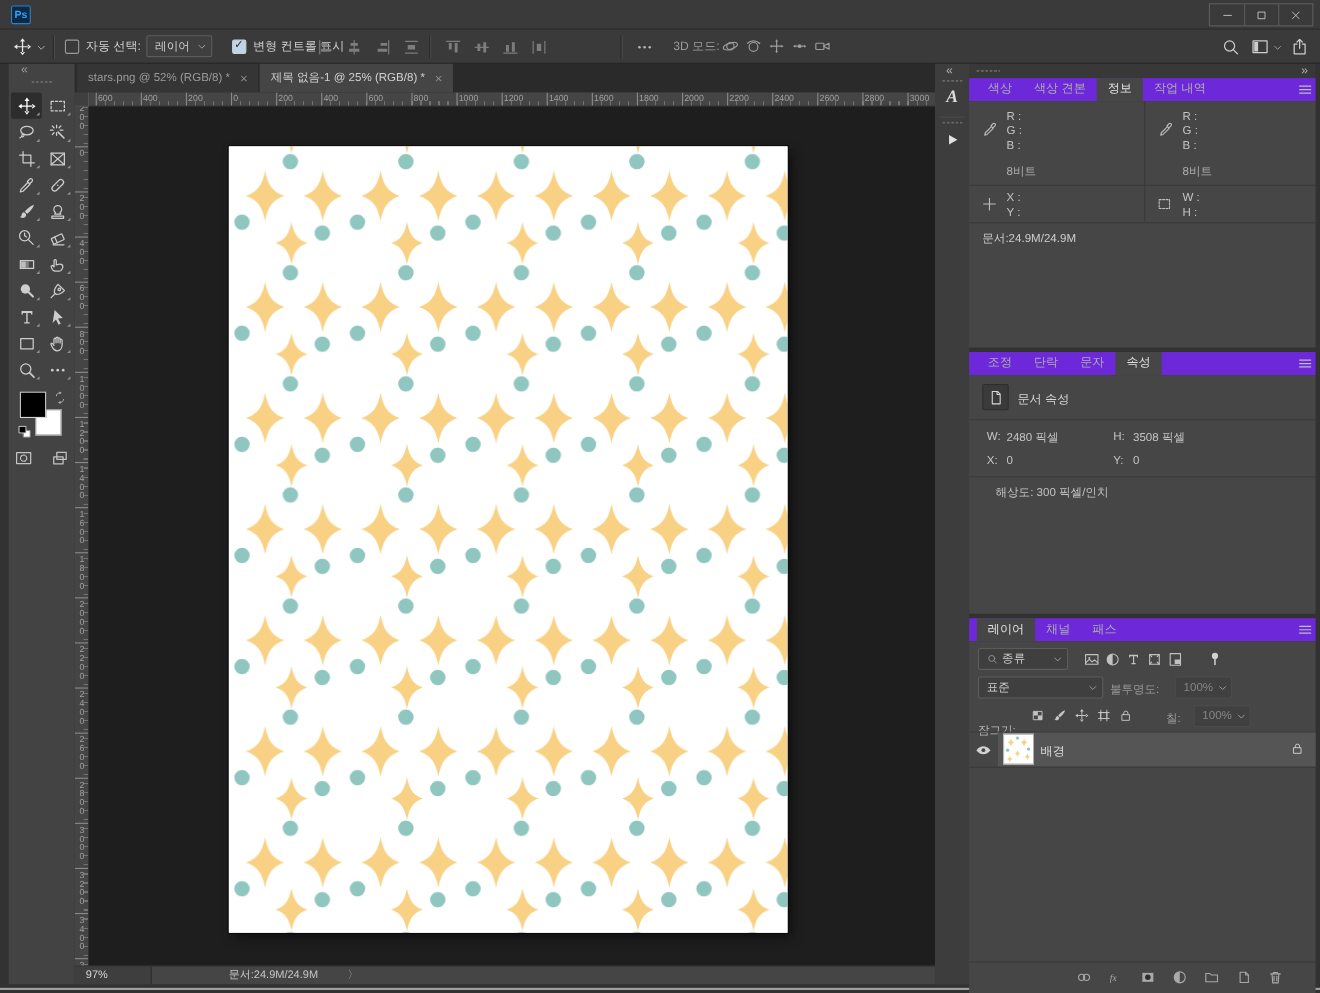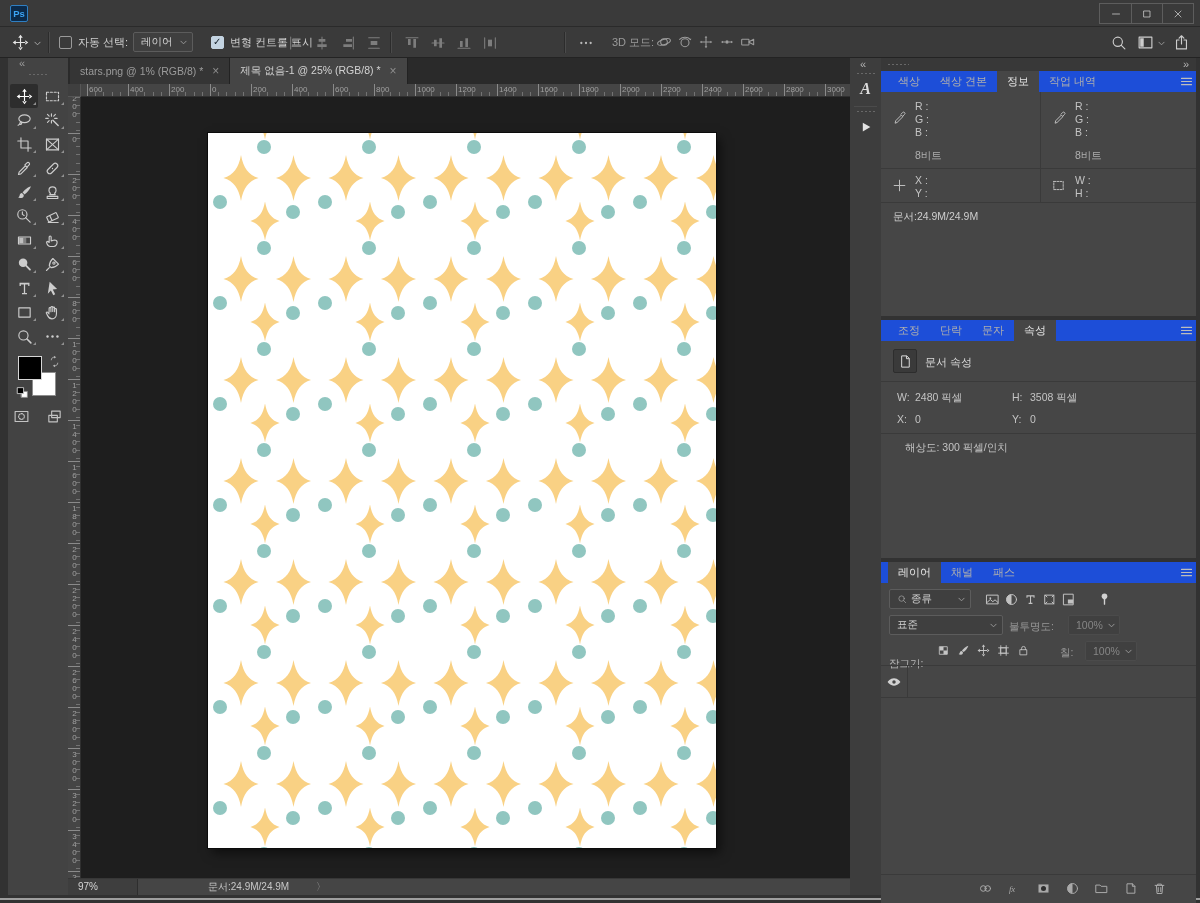--- a/index.html
+++ b/index.html
@@ -51,21 +51,21 @@
   .rl-tick{position:absolute;left:0;right:0;height:1px;background:#8a8a8a}
   .rl-label{position:absolute;left:2px;writing-mode:vertical-rl;text-orientation:upright;font-size:8px;color:#a0a0a0;letter-spacing:-1px}
   .pasteboard{left:81px;top:97px;width:769px;height:781px;background:#1e1e1e;overflow:hidden}
   .canvas{position:absolute;left:127px;top:36px;width:508px;height:715px;background:#fff;
           box-shadow:0 0 0 1px #0b0b0b,4px 5px 10px rgba(0,0,0,.55)}
   .statusbar{left:68px;top:878px;width:782px;height:17px;background:#454545;border-top:1px solid #373737;font-size:10px;color:#c8c8c8}
   .zoom-field{position:absolute;left:0;top:0;width:70px;height:16px;background:#3e3e3e;border-right:1px solid #2e2e2e;line-height:16px;padding-left:10px;color:#d5d5d5}
   
   .dock-strip{left:850px;top:58px;width:31px;height:837px;background:#3d3d3d}
   .dock-btn{position:absolute;left:2px;width:27px;height:28px;display:flex;align-items:center;justify-content:center}
-  .panel-tabs{position:absolute;height:21px;background:#1d4ed8;width:315px;padding-left:7px;white-space:nowrap}
+  .panel-tabs{position:absolute;height:21px;background:#6d28d9;width:315px;padding-left:7px;white-space:nowrap}
   .ptab{display:inline-block;height:21px;line-height:21px;padding:0 10px;font-size:11px;color:#aeaeae}
   .ptab.active{background:#464646;color:#e3e3e3}
   .panel-body{position:absolute;width:315px;background:#464646}
   .hline{position:absolute;height:1px;background:#3a3a3a;left:0;right:0}
   .vline{position:absolute;width:1px;background:#3a3a3a}
   .plabel{position:absolute;font-size:10.5px;color:#c4c4c4;white-space:nowrap}
   .pdim{color:#989898}
   .menu-ham{position:absolute;width:15px;height:15px;color:#bdbdbd}
   .layer-row{position:absolute;left:26px;right:0;height:31px;background:#555555}
   .layer-thumb{position:absolute;border:1px solid #aeaeae;background:#fff}
@@ -450,21 +450,21 @@
       <svg viewBox="0 0 24 24" fill="none" stroke="currentColor" stroke-width="1.6" stroke-linecap="round" stroke-linejoin="round">
         <rect x="8" y="4.5" width="12" height="9"></rect>
         <rect x="4" y="10.5" width="12" height="9"></rect>
       </svg>
     </span>
 </div>
 
 <div class="tabsbar abs">
   <div style="width:2px"></div>
   <div class="doc-tab inactive">
-    <span>stars.png @ 1% (RGB/8) *</span>
+    <span>stars.png @ 52% (RGB/8) *</span>
     <span class="tab-close">×</span>
   </div>
   <div class="doc-tab active">
     <span>제목 없음-1 @ 25% (RGB/8) *</span>
     <span class="tab-close">×</span>
   </div>
 </div>
 
 <div class="abs" style="left:68px;top:84px;width:13px;height:13px;background:#3f3f3f;border-right:1px solid #565656;border-bottom:1px solid #565656"></div>
 <div class="ruler abs" id="ruler-top" style="left:81px;top:84px;width:769px;height:13px;border-bottom:1px solid #303030;overflow:hidden;
@@ -798,20 +798,42 @@
 
   <div class="hline" style="top:82px"></div>
 
   <span class="ic abs" style="left:5px;top:91px;width:16px;height:16px;color:#d2d2d2">
       <svg viewBox="0 0 24 24" fill="none" stroke="currentColor" stroke-width="1.6" stroke-linecap="round" stroke-linejoin="round">
         <path fill="currentColor" stroke="none" d="M2.5 12S6 6.5 12 6.5 21.5 12 21.5 12 18 17.5 12 17.5 2.5 12 2.5 12z"></path>
         <circle cx="12" cy="12" r="2.6" fill="#464646" stroke="none"></circle>
       </svg>
     </span>
   <div class="vline" style="left:26px;top:83px;height:31px"></div>
+  <div class="layer-row" style="top:83px">
+    <div class="layer-thumb" style="left:5px;top:1px;width:28px;height:28px">
+      <svg id="layer-thumb-svg" width="26" height="26">
+          <rect width="26" height="26" fill="#ffffff"></rect>
+          <path d="M 6 3 C 6.42 5.32, 7.26 6.4399999999999995, 9 7 C 7.26 7.5600000000000005, 6.42 8.68, 6 11 C 5.58 8.68, 4.74 7.5600000000000005, 3 7 C 4.74 6.4399999999999995, 5.58 5.32, 6 3 Z" fill="#f9d184"></path>
+          <path d="M 18 3 C 18.42 5.32, 19.26 6.4399999999999995, 21 7 C 19.26 7.5600000000000005, 18.42 8.68, 18 11 C 17.58 8.68, 16.74 7.5600000000000005, 15 7 C 16.74 6.4399999999999995, 17.58 5.32, 18 3 Z" fill="#f9d184"></path>
+          <path d="M 12 13.6 C 12.364 15.572, 13.092 16.524, 14.6 17 C 13.092 17.476, 12.364 18.428, 12 20.4 C 11.636 18.428, 10.908 17.476, 9.4 17 C 10.908 16.524, 11.636 15.572, 12 13.6 Z" fill="#f9d184"></path>
+          <path d="M 5 18.6 C 5.364 20.572, 6.0920000000000005 21.524, 7.6 22 C 6.0920000000000005 22.476, 5.364 23.428, 5 25.4 C 4.636 23.428, 3.908 22.476, 2.4 22 C 3.908 21.524, 4.636 20.572, 5 18.6 Z" fill="#f9d184"></path>
+          <path d="M 21 16.6 C 21.364 18.572, 22.092 19.524, 23.6 20 C 22.092 20.476, 21.364 21.428, 21 23.4 C 20.636 21.428, 19.908 20.476, 18.4 20 C 19.908 19.524, 20.636 18.572, 21 16.6 Z" fill="#f9d184"></path>
+          <circle cx="12" cy="3" r="1.5" fill="#90c6c0"></circle>
+          <circle cx="22" cy="13" r="1.5" fill="#90c6c0"></circle>
+          <circle cx="3" cy="14" r="1.5" fill="#90c6c0"></circle>
+        </svg>
+    </div>
+    <span class="plabel" style="left:39px;top:9px;font-size:11px;color:#dedede">배경</span>
+    <span class="ic abs" style="right:10px;top:8px;width:13px;height:13px;color:#cdcdcd">
+        <svg viewBox="0 0 24 24" fill="none" stroke="currentColor" stroke-width="1.6" stroke-linecap="round" stroke-linejoin="round">
+          <rect x="6" y="10.5" width="12" height="9.5"></rect>
+          <path d="M8.5 10.5V8a3.5 3.5 0 017 0v2.5"></path>
+        </svg>
+      </span>
+  </div>
   <div class="hline" style="top:114px"></div>
 
   <div class="hline" style="top:291px"></div>
   <div class="icrow" id="layers-bottom-icons" style="left:97px;top:298px;gap:14px">
       <span class="ic" style="width: 15px; height: 15px; color: rgb(169, 169, 169);">
         <svg viewBox="0 0 24 24" fill="none" stroke="currentColor" stroke-width="1.6" stroke-linecap="round" stroke-linejoin="round">
           <circle cx="8.5" cy="12" r="4.5"></circle>
           <circle cx="15.5" cy="12" r="4.5"></circle>
         </svg>
       </span>

